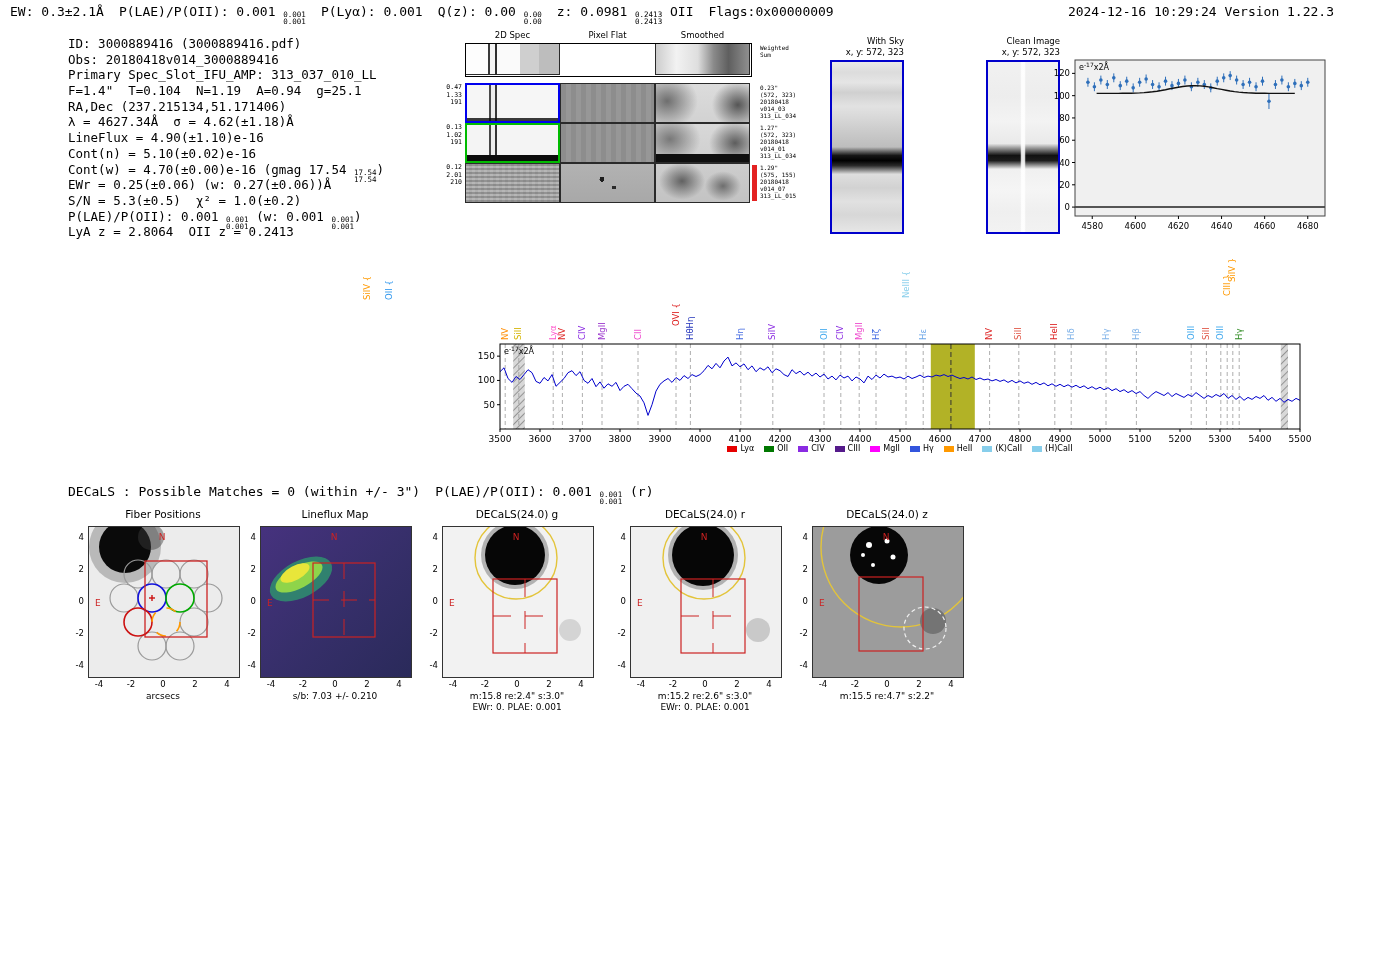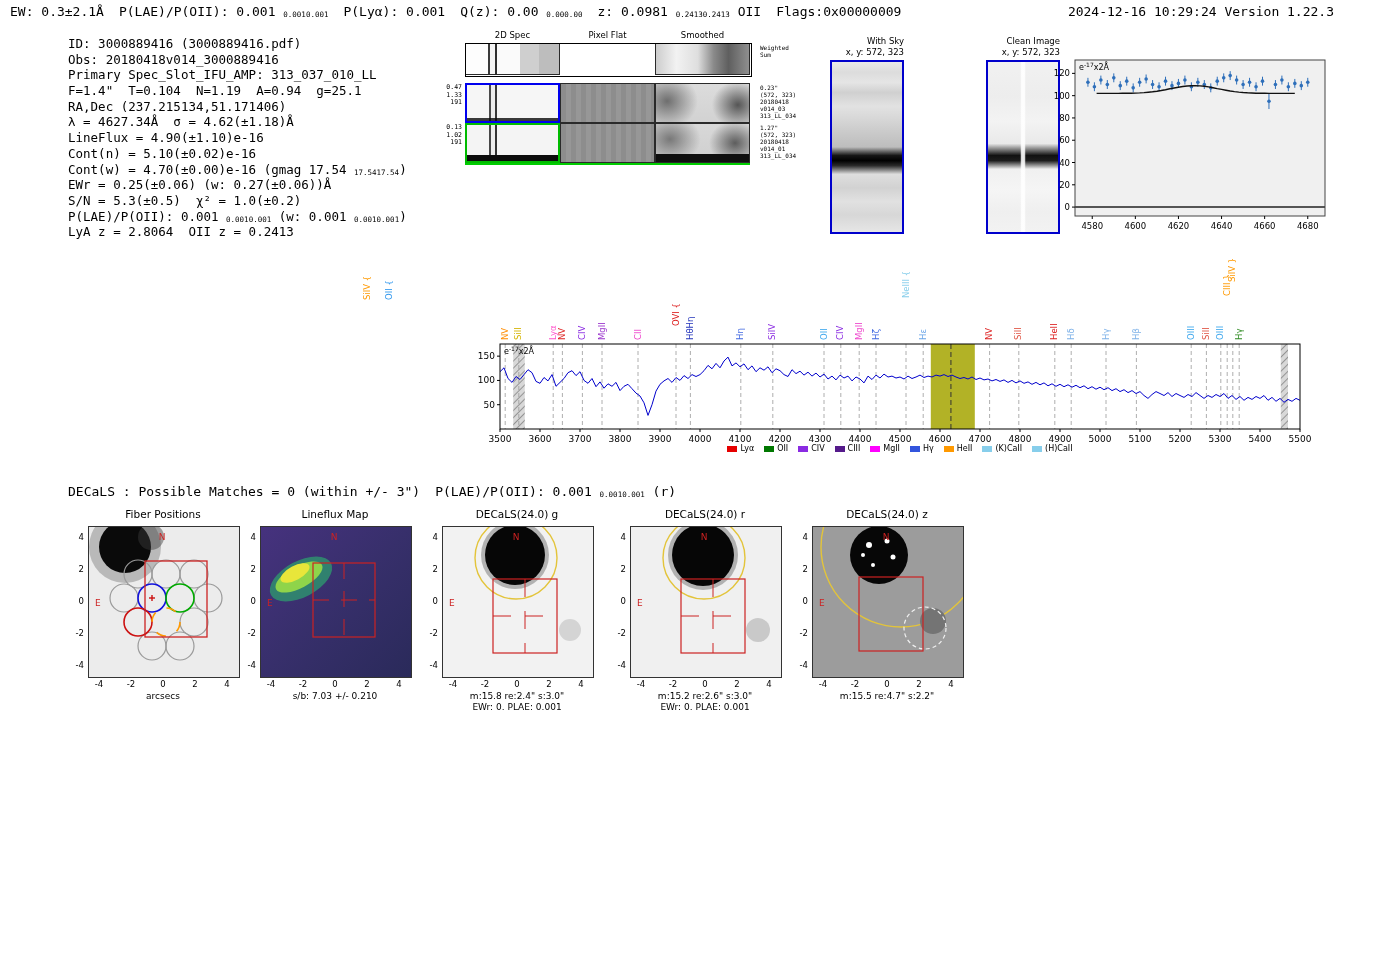--- a/index.html
+++ b/index.html
@@ -2,21 +2,21 @@
 <html><head>
 <meta charset="utf-8">
 <style>
   html,body{margin:0;padding:0;background:#fff;}
   #page{position:relative;width:1400px;height:723px;background:#fff;color:#000;
         font-family:"DejaVu Sans Mono",monospace;overflow:hidden;}
   svg text{font-family:"DejaVu Sans",sans-serif;}
   #top-header{position:absolute;left:10px;top:4px;font-size:13px;white-space:nowrap;}
   #datetime{position:absolute;right:66px;top:4px;font-size:13px;white-space:nowrap;}
   .seg{margin-right:15px;}
-  .stack{display:inline-flex;flex-direction:row;font-size:7.5px;line-height:7px;
+  .stack{display:inline-flex;flex-direction:column;font-size:7.5px;line-height:7px;
          vertical-align:-1px;text-align:center;}
   #info-block{position:absolute;left:68px;top:36px;font-size:12.5px;line-height:15.7px;}
   .mono-line{white-space:pre;height:15.7px;}
   
   #spec2d-block{position:absolute;left:440px;top:30px;width:368px;height:218px;}
   .s2-title{position:absolute;top:0;text-align:center;font:8.5px "DejaVu Sans",sans-serif;}
   #s2-rows{position:absolute;top:13px;left:0;right:0;bottom:0;}
   .s2-row{position:absolute;left:0;width:100%;}
   .s2-left{position:absolute;left:0;top:1px;width:22px;font-size:6.5px;line-height:7.5px;text-align:right;}
   .s2-right{position:absolute;left:320px;top:1px;width:46px;font-size:6px;line-height:7px;white-space:nowrap;}
@@ -141,20 +141,38 @@
           <div class="s2-cell c-flat2" style="left: 120px; width: 95px;"></div>
           <div class="s2-cell c-smooth3" style="left: 215px; width: 95px;"></div>
           <div class="s2-right">
             <div>1.27"</div>
             <div>(572, 323)</div>
             <div>20180418</div>
             <div>v014_01</div>
             <div>313_LL_034</div>
           </div>
           <div class="s2-underline" style="background: rgb(0, 204, 0);"></div>
+        </div>
+        <div class="s2-row" style="top: 120px; height: 40px;">
+          <div class="s2-left">
+            <div>0.12</div>
+            <div>2.01</div>
+            <div>210</div>
+          </div>
+          <div class="s2-cell c-spec4" style="left: 25px; width: 95px;"></div>
+          <div class="s2-cell c-flat4" style="left: 120px; width: 95px;"></div>
+          <div class="s2-cell c-smooth4" style="left: 215px; width: 95px;"></div>
+          <div class="s2-right">
+            <div>1.29"</div>
+            <div>(575, 155)</div>
+            <div>20180418</div>
+            <div>v014_07</div>
+            <div>313_LL_015</div>
+          </div>
+          <div class="s2-redbar"></div>
         </div>
       </div>
   </div>
 
   <div id="withsky" class="skybox">
     <div class="ws-title">With Sky</div>
     <div class="ws-coords">x, y: 572, 323</div>
     <div class="ws-img"></div>
   </div>
 

